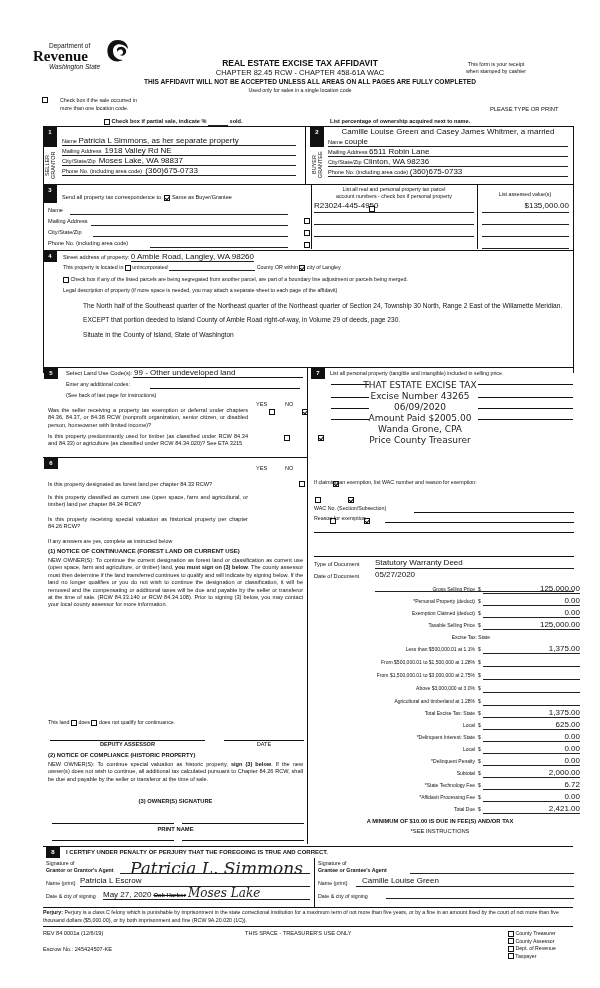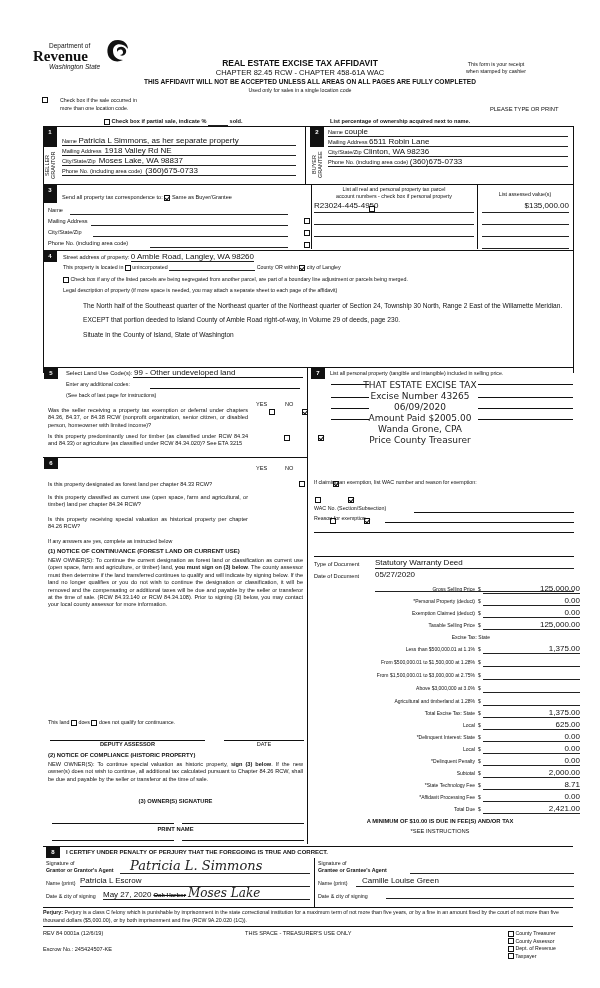--- a/index.html
+++ b/index.html
@@ -9,21 +9,21 @@
 .b{font-weight:bold}
 .cb{display:inline-block;width:6px;height:6px;border:0.8px solid #111;vertical-align:middle;position:relative;background:#fff}
 .cb.on::after{content:"";position:absolute;left:1px;top:-1px;width:2px;height:4px;border-right:1px solid #111;border-bottom:1px solid #111;transform:rotate(40deg)}
 .num{display:inline-block;background:#111;color:#fff;font-weight:bold;font-size:6px;text-align:center;width:14px;height:11px;line-height:11px}
 .line{border-bottom:0.8px solid #222}
 .val{font-size:8px}
 .vbar{writing-mode:vertical-rl;transform:rotate(180deg);font-size:6px;text-align:center;line-height:1}
 .hr{position:absolute;height:0;border-top:1px solid #111}
 .vr{position:absolute;width:0;border-left:1px solid #111}
 .stamp{font-family:"DejaVu Sans",sans-serif;font-size:9px;color:#222;text-align:center;line-height:11px}
-.sig{font-family:"DejaVu Serif",serif;font-style:italic;font-size:13px;color:#222}
+.sig{font-family:"DejaVu Serif",serif;font-style:italic;font-size:17px;color:#222}
 .amt-row{position:absolute;left:310px;width:270px;height:11px;font-size:5px}
 .amt-row .lbl{position:absolute;right:105px;top:3px;text-align:right;white-space:nowrap}
 .amt-row .dol{position:absolute;left:168px;top:3px}
 .amt-row .fld{position:absolute;left:173px;right:0;top:0;height:11px;border-bottom:0.8px solid #222;text-align:right;font-size:8px;line-height:11px}
 .para{font-size:5.6px;text-align:justify;line-height:1.32}
 </style>
 </head>
 <body>
 
 
@@ -75,20 +75,21 @@
 <div class="abs" style="left:62px;top:136px;width:234px;font-size:5.6px">
   <div class="line" style="height:10px"><span>Name</span> <span class="val">Patricia L Simmons, as her separate property</span></div>
   <div class="line" style="height:10px"><span>Mailing Address</span> &nbsp;<span class="val">1918 Valley Rd NE</span></div>
   <div class="line" style="height:10px"><span>City/State/Zip</span> &nbsp;<span class="val">Moses Lake, WA 98837</span></div>
   <div class="line" style="height:10px"><span>Phone No. (including area code)</span> &nbsp;<span class="val">(360)675-0733</span></div>
 </div>
 
 <span class="num abs" style="left:310px;top:127px;height:20px">2</span>
 <div class="abs vbar" style="left:312px;top:148px;width:10px;height:34px;font-size:5.5px">BUYER GRANTEE</div>
 <div class="abs" style="left:328px;top:127px;width:240px;font-size:5.6px">
+  <div class="val" style="height:10px;text-align:center">Camille Louise Green and Casey James Whitmer, a married</div>
   <div class="line" style="height:10px"><span>Name</span> <span class="val">couple</span></div>
   <div class="line" style="height:10px"><span>Mailing Address</span> <span class="val">6511 Robin Lane</span></div>
   <div class="line" style="height:10px"><span>City/State/Zip</span> <span class="val">Clinton, WA 98236</span></div>
   <div class="line" style="height:10px"><span>Phone No. (including area code)</span> <span class="val">(360)675-0733</span></div>
 </div>
 
 
 <span class="num abs" style="left:43px;top:185px;height:18px">3</span>
 <div class="abs" style="left:62px;top:194px;font-size:5.6px">
   <span>Send all property tax correspondence to:</span>
@@ -321,21 +322,21 @@
       <span class="fld">0.00</span>
     </div>
   <div class="amt-row" style="top:767px">
       <span class="lbl">Subtotal</span>
       <span class="dol">$</span>
       <span class="fld">2,000.00</span>
     </div>
   <div class="amt-row" style="top:779px">
       <span class="lbl">*State Technology Fee</span>
       <span class="dol">$</span>
-      <span class="fld">8.71</span>
+      <span class="fld">6.72</span>
     </div>
   <div class="amt-row" style="top:791px">
       <span class="lbl">*Affidavit Processing Fee</span>
       <span class="dol">$</span>
       <span class="fld">0.00</span>
     </div>
   <div class="amt-row" style="top:803px">
       <span class="lbl">Total Due</span>
       <span class="dol">$</span>
       <span class="fld">2,421.00</span>

